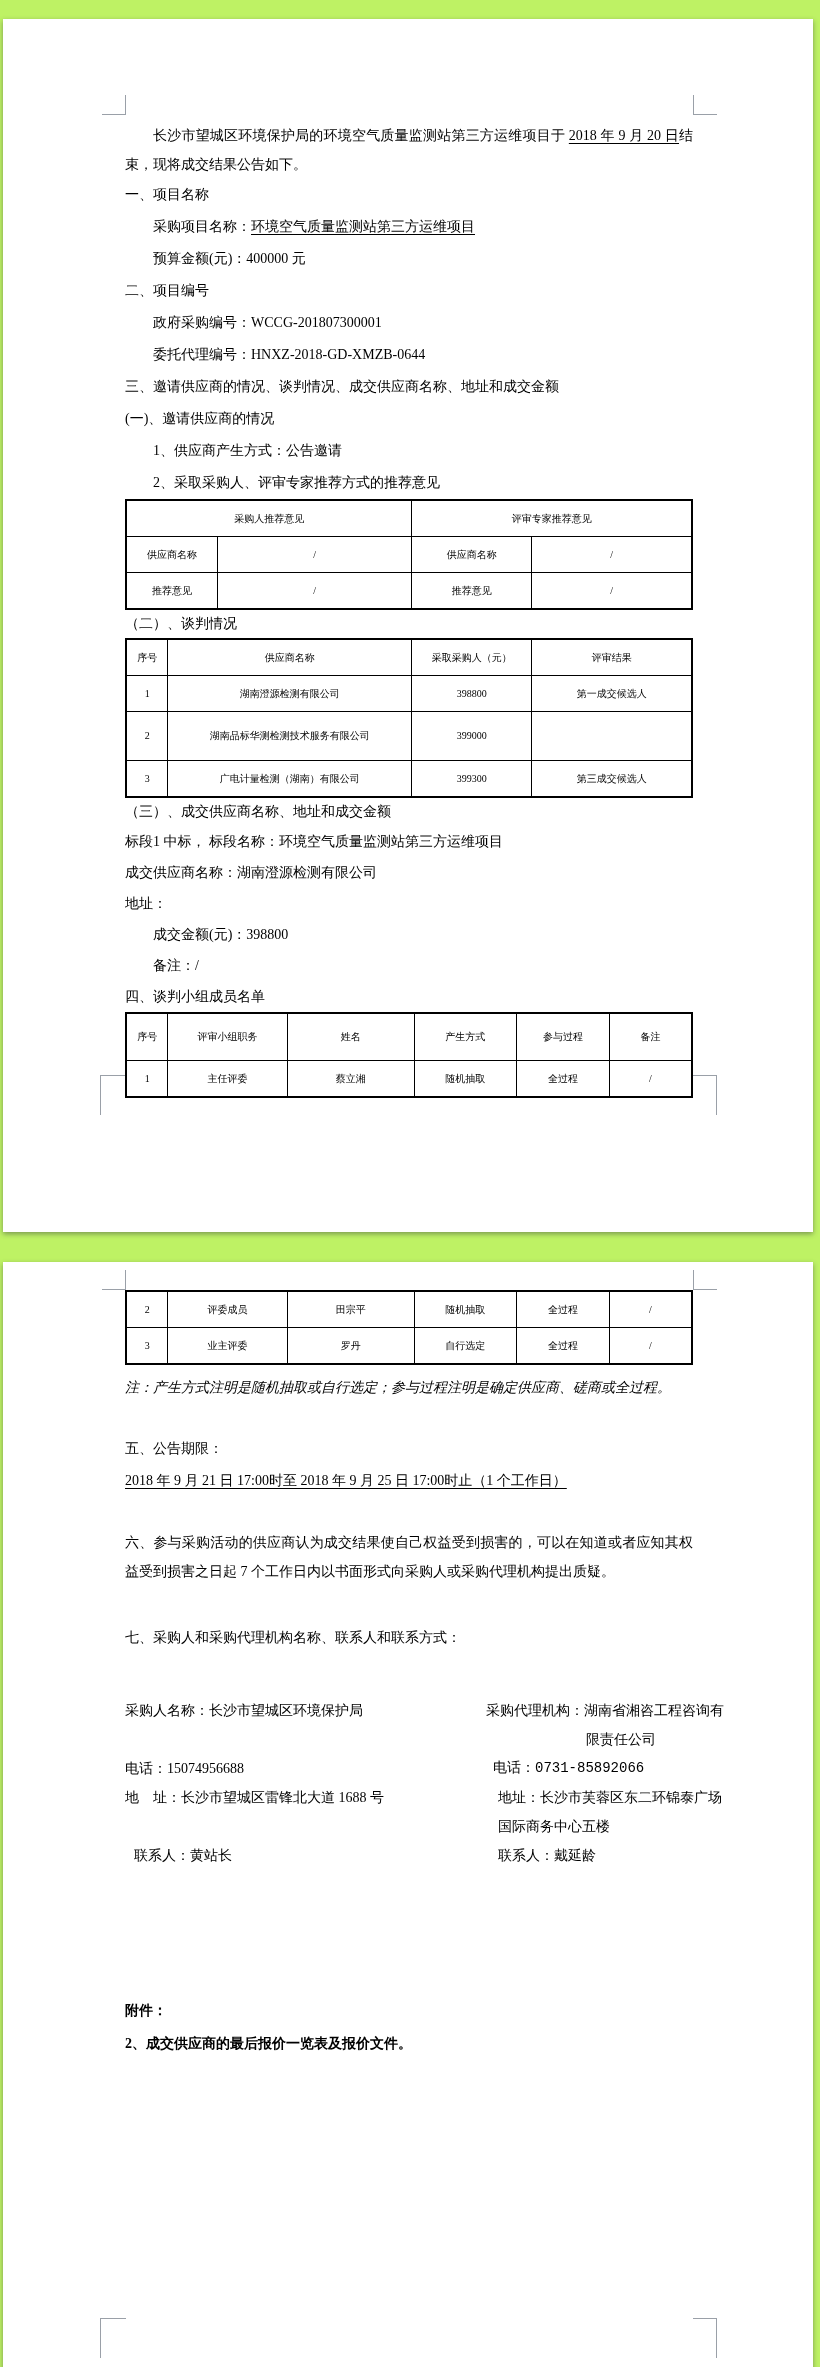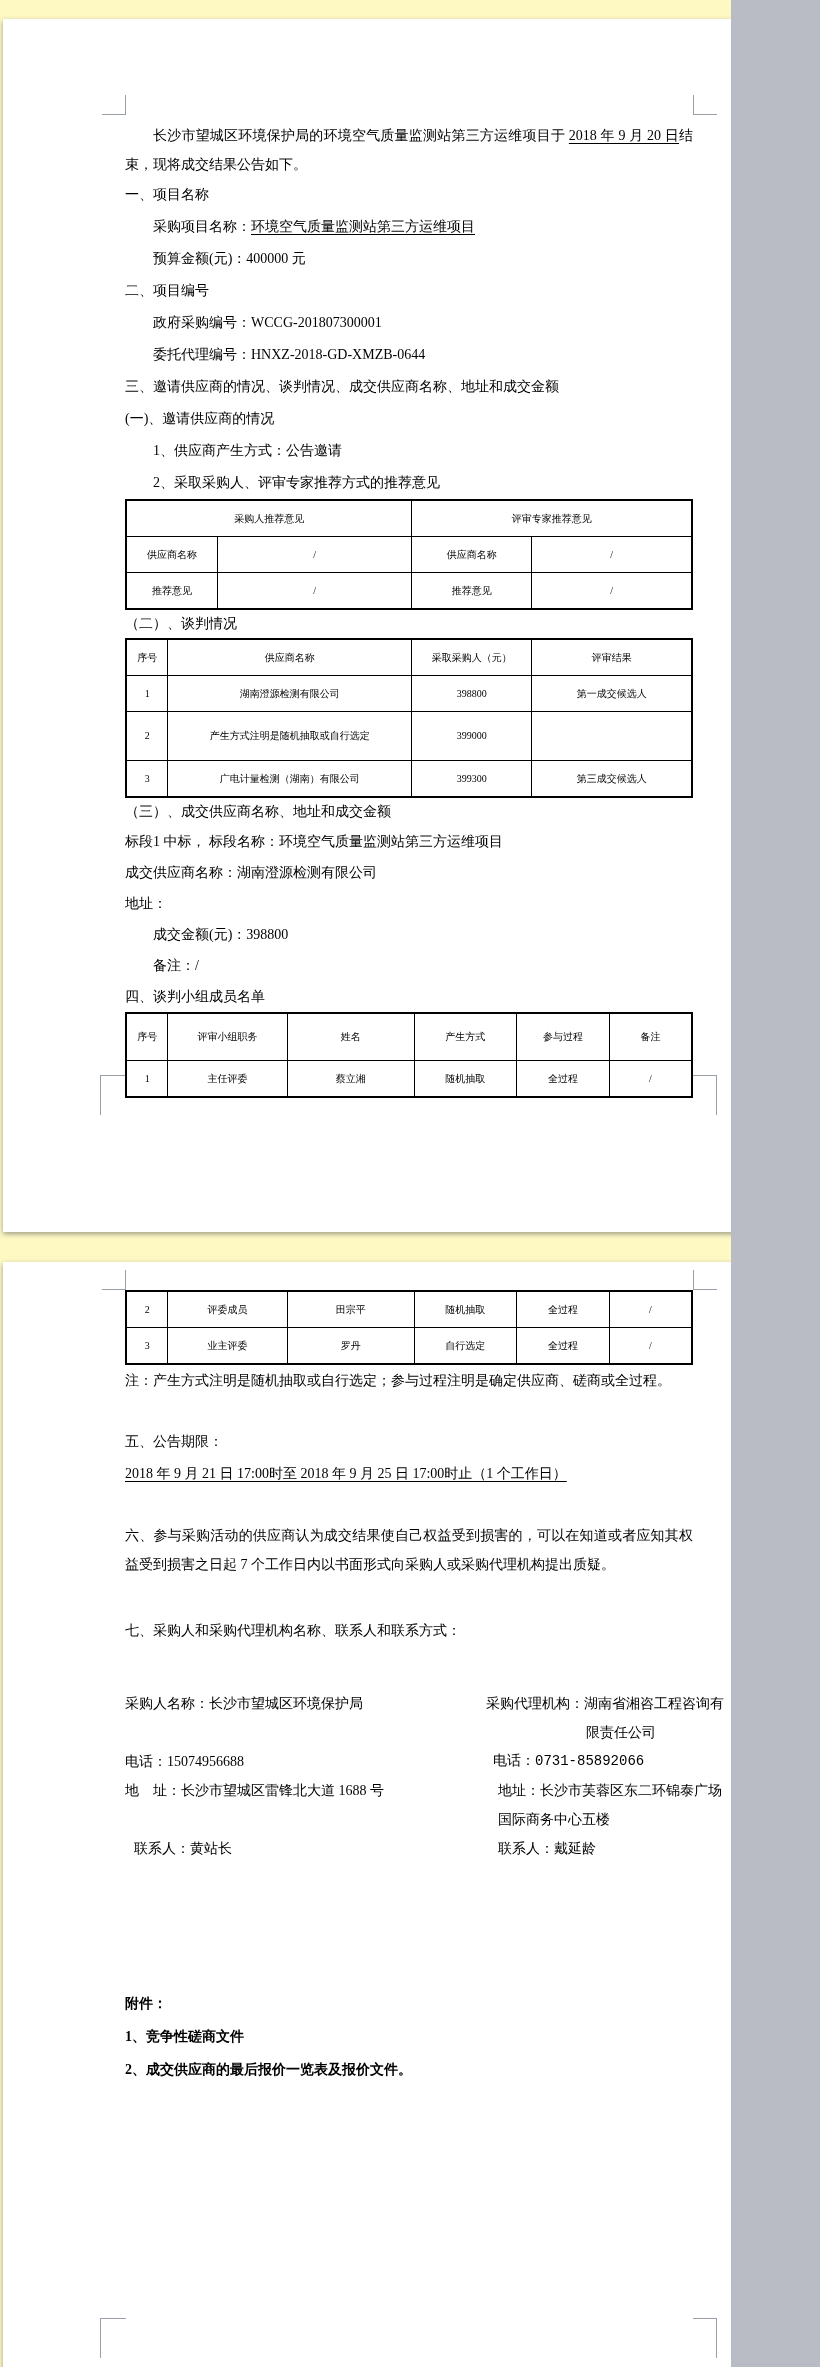--- a/index.html
+++ b/index.html
@@ -3,23 +3,23 @@
 <meta charset="utf-8">
 <style>
   html,body { margin:0; padding:0; }
   body {
     background:#b9bcc4;
     font-family:"Liberation Serif","DejaVu Serif",serif;
     color:#000;
   }
   .viewport {
     position:relative;
-    width:731px; height:2367px;
+    width:820px; height:2367px;
     overflow:hidden;
-    background:#fef9c3;
+    background:#bef264;
   }
   .page {
     position:absolute;
     left:3px; width:810px; height:1213px;
     background:#ffffff;
     box-shadow:0 2px 5px rgba(40,45,60,0.45);
   }
   .page1 { top:19px; }
   .page2 { top:1262px; }
   .content {
@@ -47,21 +47,21 @@
     text-align:center;
     vertical-align:middle;
     font-size:10px;
     padding:1px 2px;
     line-height:18px;
   }
   .h33 td { height:33px; }
   .h44 td { height:44px; }
   .h46 td { height:46px; }
   .wrap200 { max-width:205px; margin:0 auto; white-space:normal; }
-  .note-line { margin-top:0; line-height:32px; }
+  .note-line { margin-top:7px; line-height:32px;font-style:italic; }
   .s5t { margin-top:29px; line-height:32px; }
   .s6 { margin-top:31px; line-height:29px; }
   .s7 { margin-top:36px; line-height:32px; }
   .contacts { position:relative; height:180px; margin-top:42px; }
   .ccol { position:absolute; top:0; }
   .ccol .cline { line-height:29px; white-space:nowrap; }
   .col-left { left:0; width:330px; }
   .col-right { left:325px; width:245px;margin-left:36px; }
   .pl7 { padding-left:7px;font-family:Liberation Mono, monospace; }
   .pl9 { padding-left:9px; }
@@ -149,21 +149,21 @@
         </tr>
         <tr class="h33">
           <td>1</td>
           <td>湖南澄源检测有限公司</td>
           <td>398800</td>
           <td>第一成交候选人</td>
         </tr>
         <tr class="h46">
           <td>2</td>
           <td>
-                <div class="wrap200">产生方式注明是随机抽取或自行选定</div>
+                <div class="wrap200">湖南品标华测检测技术服务有限公司</div>
               </td>
           <td>399000</td>
           <td></td>
         </tr>
         <tr class="h33">
           <td>3</td>
           <td>广电计量检测（湖南）有限公司</td>
           <td>399300</td>
           <td>第三成交候选人</td>
         </tr>
@@ -277,20 +277,19 @@
           <div class="cline pl100">限责任公司</div>
           <div class="cline pl7">电话：0731-85892066</div>
           <div class="cline pl12">地址：长沙市芙蓉区东二环锦泰广场</div>
           <div class="cline pl12">国际商务中心五楼</div>
           <div class="cline pl12">联系人：戴延龄</div>
         </div>
       </div>
 
       <div class="attach">
         <p class="para aline">附件：</p>
-        <p class="para aline">1、竞争性磋商文件</p>
         <p class="para aline">2、成交供应商的最后报价一览表及报价文件。</p>
       </div>
 
     </div>
   </div>
 
 </div>
 
 </body></html>

